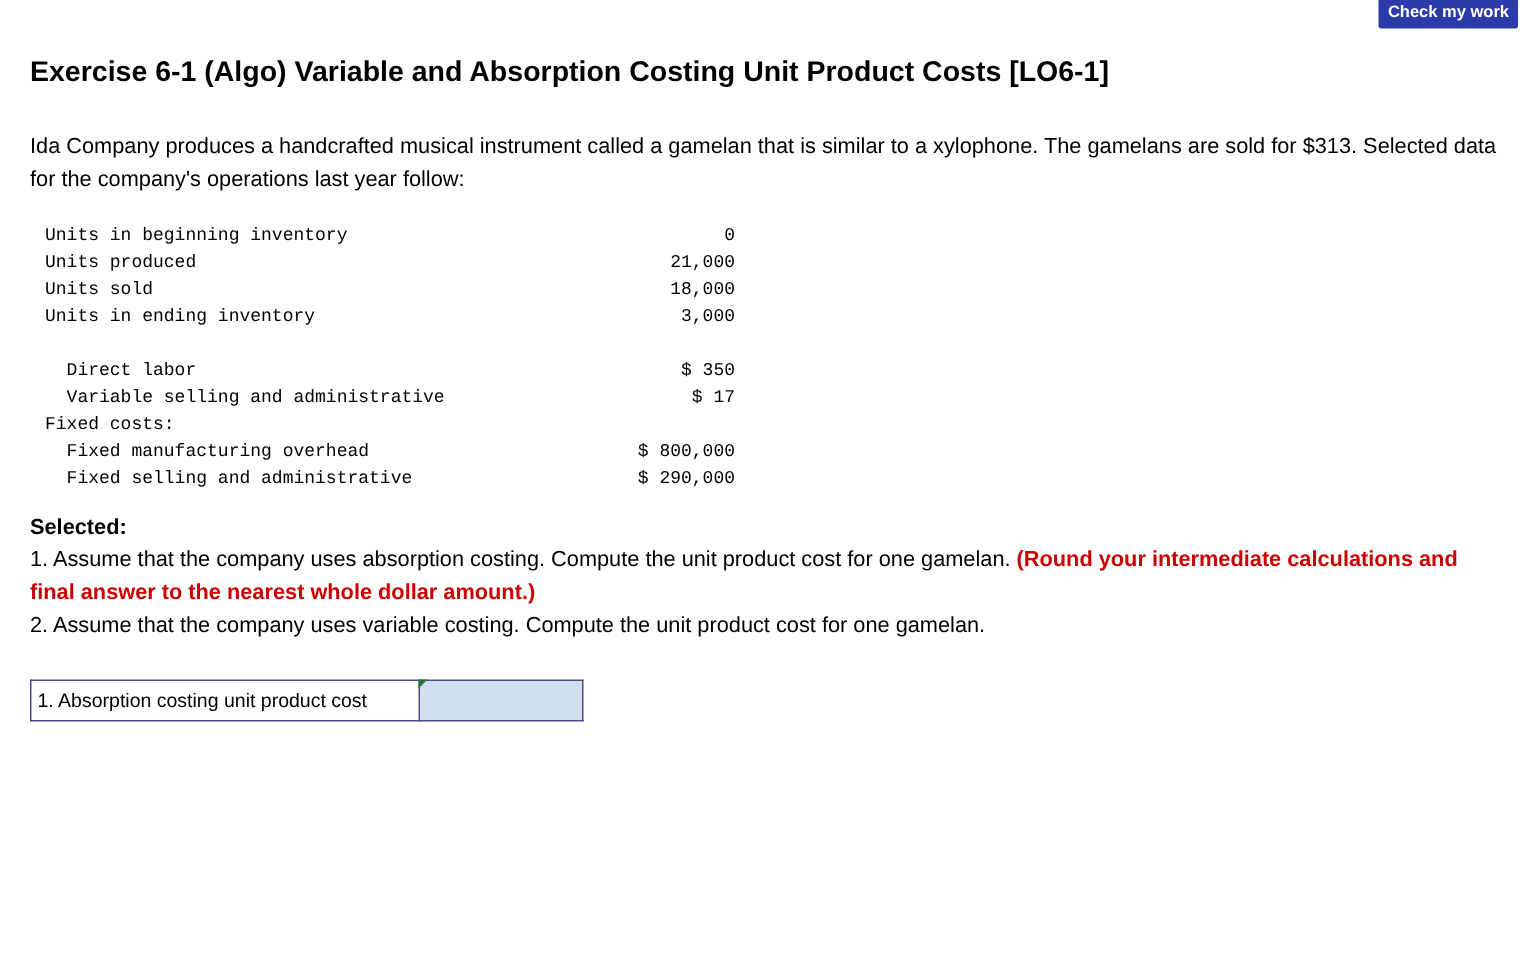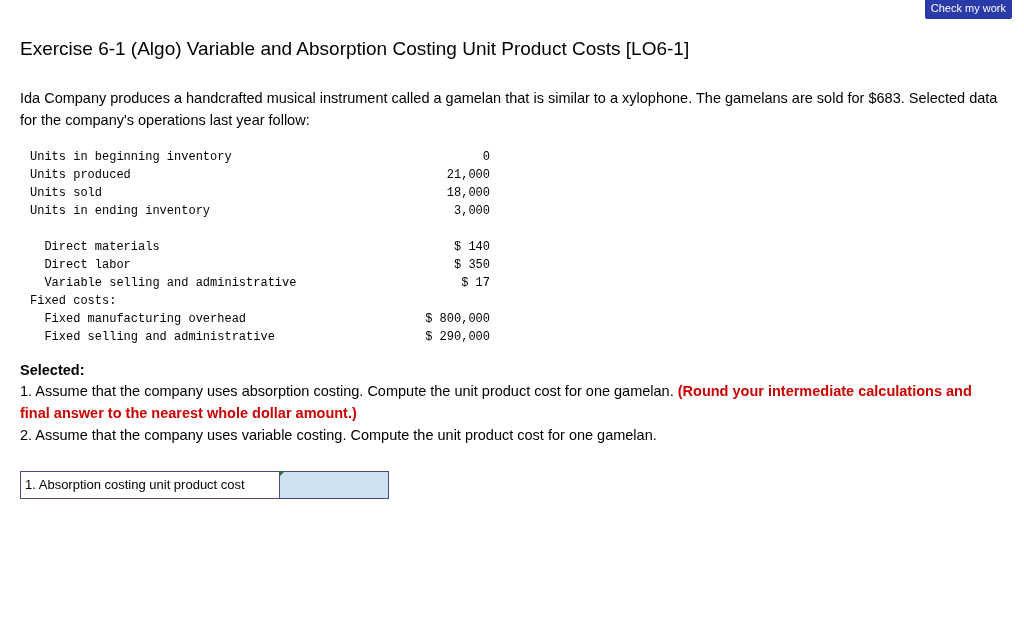--- a/index.html
+++ b/index.html
@@ -13,26 +13,26 @@
       box-sizing: border-box;
     }
     .check-btn {
       position: absolute;
       top: 0;
       right: 12px;
       background: #2a3aa8;
       color: #fff;
       padding: 2px 6px 4px 6px;
       font-size: 11px;
-      font-weight: normal;
+      font-weight: bold;
       border-radius: 0 0 2px 2px;
       line-height: 1.2;
     }
     .title {
-      font-weight: normal;
+      font-weight: bold;
       font-size: 19px;
       margin: 22px 0 28px 0;
       color: #000;
     }
     .intro {
       margin-bottom: 16px;
       line-height: 1.5;
     }
     .data-table {
       font-family: "Courier New", Courier, monospace;
@@ -92,45 +92,41 @@
       border-right: 6px solid transparent;
     }
   </style>
 </head>
 <body>
 
 <div class="check-btn">Check my work</div>
 
 <div class="title">Exercise 6-1 (Algo) Variable and Absorption Costing Unit Product Costs [LO6-1]</div>
 
-<div class="intro">Ida Company produces a handcrafted musical instrument called a gamelan that is similar to a xylophone. The gamelans are sold for $683. Selected data for the company's operations last year follow:</div>
+<div class="intro">Ida Company produces a handcrafted musical instrument called a gamelan that is similar to a xylophone. The gamelans are sold for $313. Selected data for the company's operations last year follow:</div>
 
 <div class="data-table">
   <div class="data-row">
       <span class="data-label">Units in beginning inventory</span>
       <span class="data-value">0</span>
     </div>
   <div class="data-row">
       <span class="data-label">Units produced</span>
       <span class="data-value">21,000</span>
     </div>
   <div class="data-row">
       <span class="data-label">Units sold</span>
       <span class="data-value">18,000</span>
     </div>
   <div class="data-row">
       <span class="data-label">Units in ending inventory</span>
       <span class="data-value">3,000</span>
     </div>
   <div class="data-row">
       <span class="data-value"></span>
-    </div>
-  <div class="data-row">
-      <span class="data-label">  Direct materials</span>
-      <span class="data-value">$ 140</span>
     </div>
   <div class="data-row">
       <span class="data-label">  Direct labor</span>
       <span class="data-value">$ 350</span>
     </div>
   <div class="data-row">
       <span class="data-label">  Variable selling and administrative</span>
       <span class="data-value">$ 17</span>
     </div>
   <div class="data-row">

